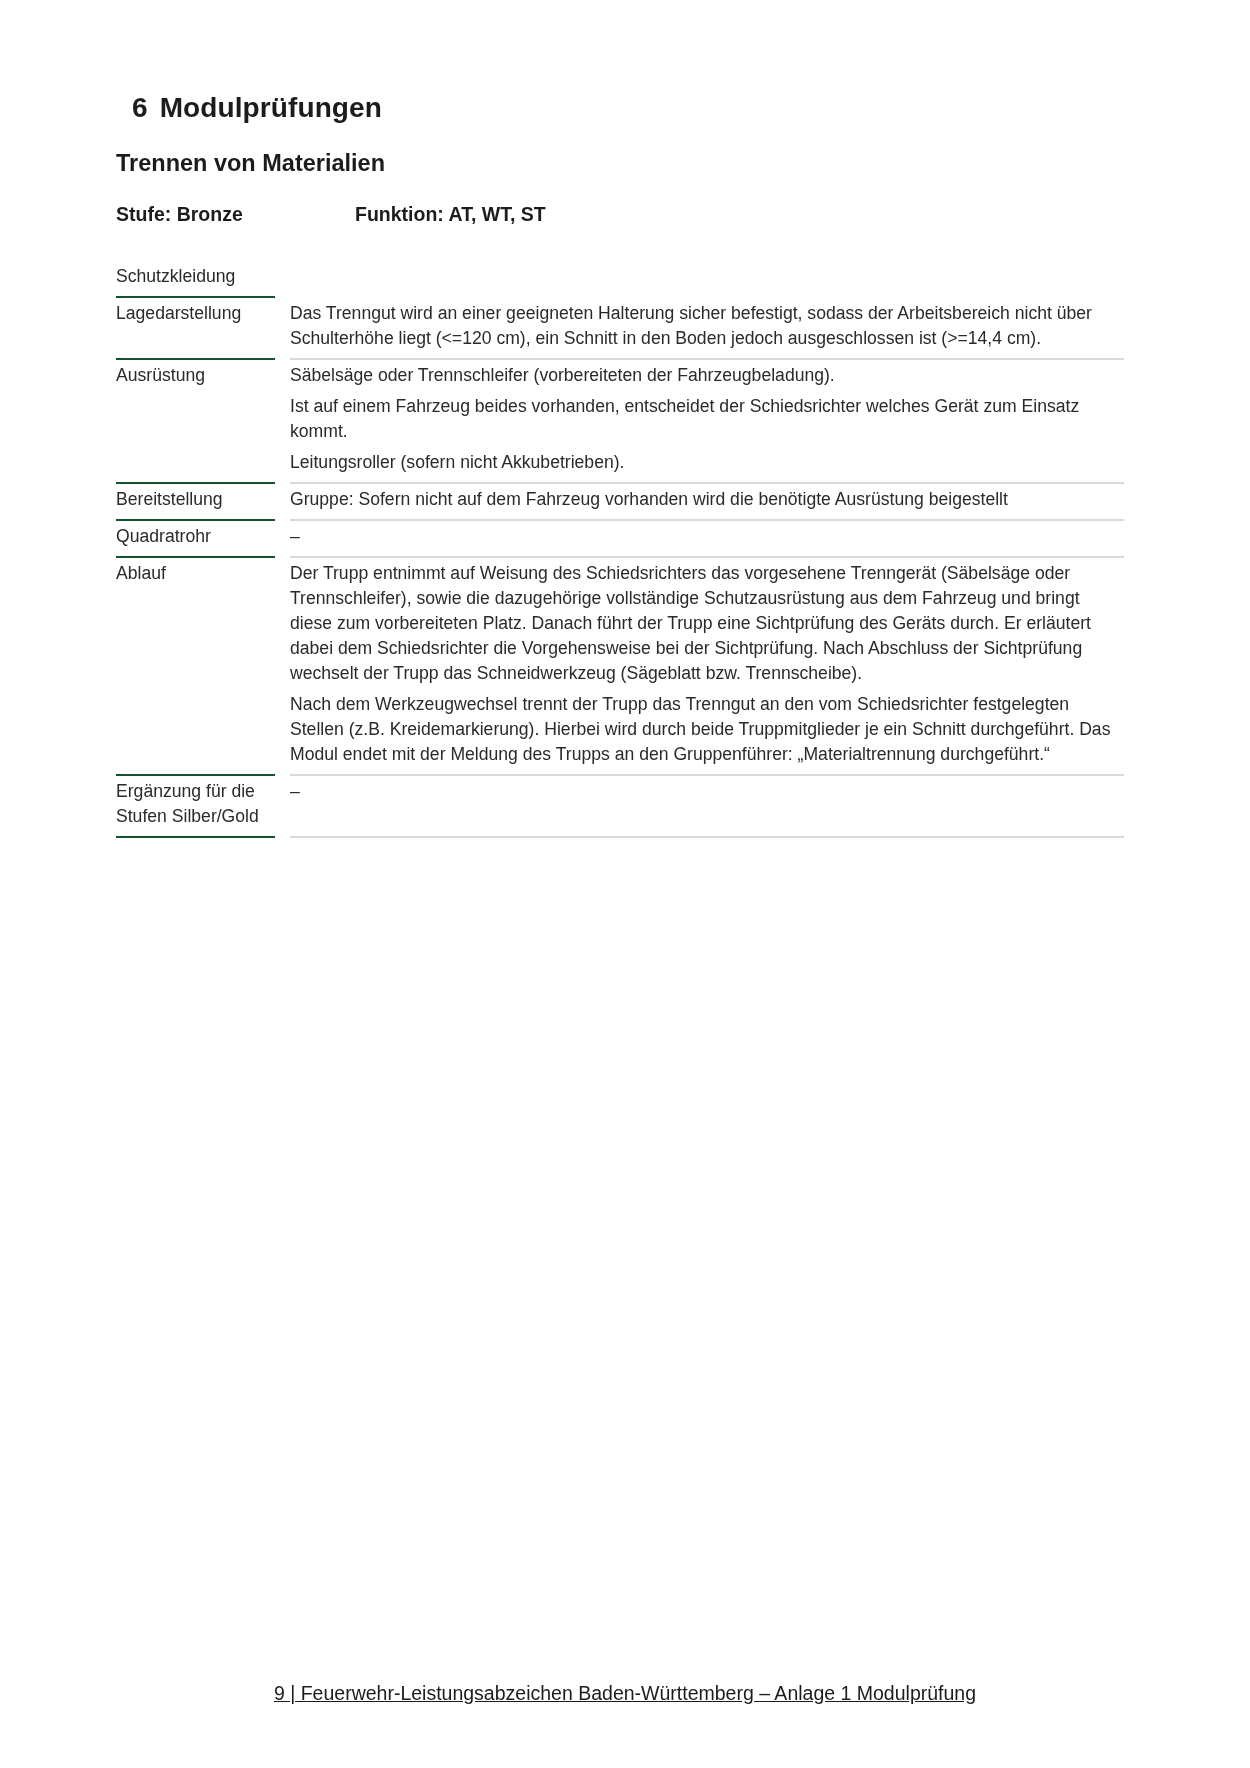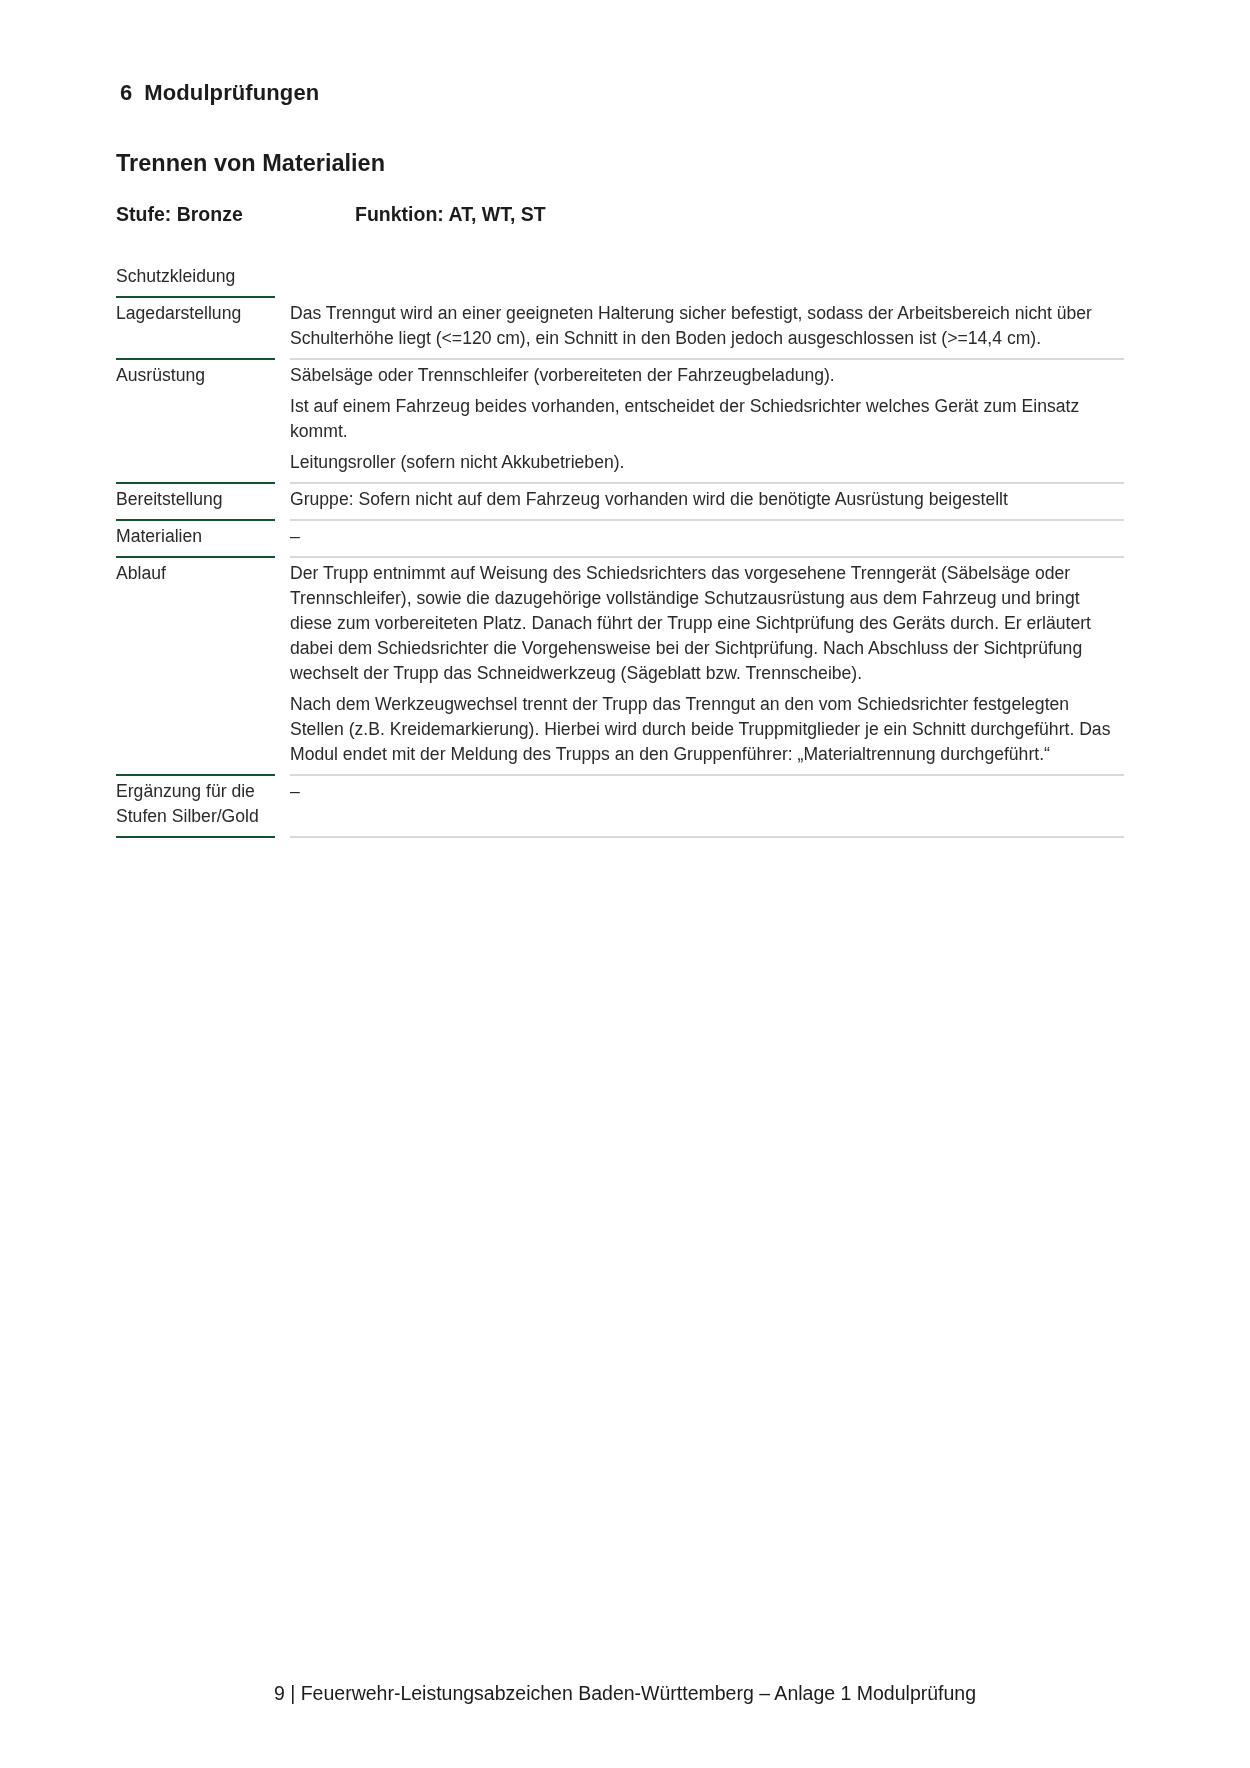--- a/index.html
+++ b/index.html
@@ -18,22 +18,22 @@
     .page {
       position: absolute;
       left: 116px;
       top: 0;
       width: 1008px;
     }
     .chapter-title {
       position: absolute;
       top: 76px;
       left: 0;
-      margin: 4px;
-      font-size: 22px;
+      margin: 16px;
+      font-size: 28px;
       font-weight: bold;
       letter-spacing: 0.1px;
       white-space: nowrap;
     }
     .chapter-title .num { margin-right: 12px; }
     .module-title {
       position: absolute;
       top: 150px;
       left: 0;
       margin: 0;
@@ -96,20 +96,21 @@
 
     .footer {
       position: absolute;
       top: 1682px;
       left: 0;
       width: 1250px;
       text-align: center;
       font-size: 19.5px;
       color: #1c1c1c;
       white-space: nowrap;
+      text-decoration: underline;
     }
   </style>
 </head>
 <body>
 
 <div class="page">
 
   <h1 class="chapter-title">
     <span class="num">6</span><span>Modulprüfungen</span>
   </h1>
@@ -148,21 +149,21 @@
 
     <div class="row">
       <div class="cell-label">Bereitstellung</div>
       <div class="cell-gap"></div>
       <div class="cell-content">
         <p>Gruppe: Sofern nicht auf dem Fahrzeug vorhanden wird die benötigte Ausrüstung beigestellt</p>
       </div>
     </div>
 
     <div class="row">
-      <div class="cell-label">Materialien</div>
+      <div class="cell-label">Quadratrohr</div>
       <div class="cell-gap"></div>
       <div class="cell-content">
         <p>–</p>
       </div>
     </div>
 
     <div class="row">
       <div class="cell-label">Ablauf</div>
       <div class="cell-gap"></div>
       <div class="cell-content">

